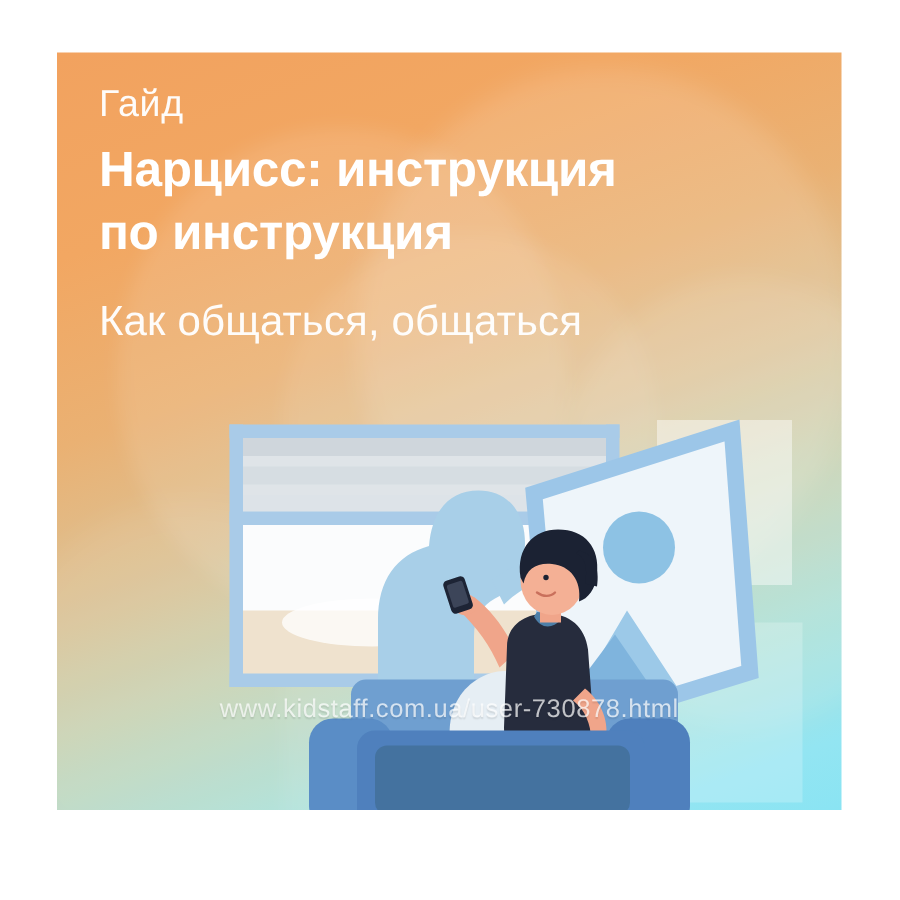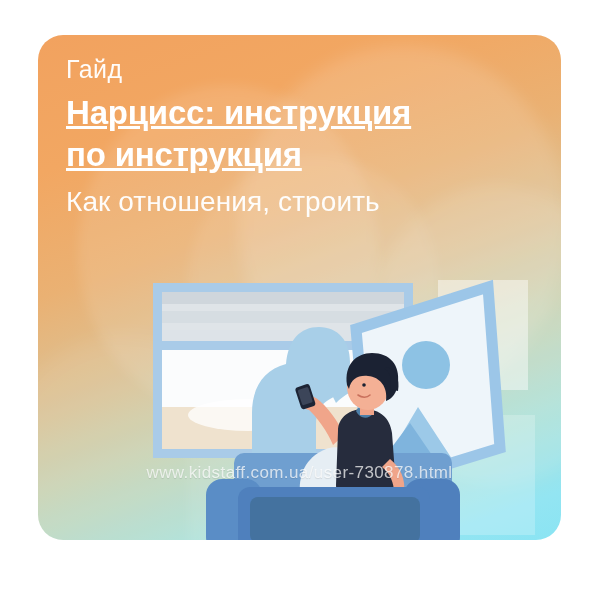--- a/index.html
+++ b/index.html
@@ -14,21 +14,20 @@
     background:
       linear-gradient(160deg,
         #f2a25f 0%,
         #f2a762 20%,
         #eab173 38%,
         #dcc193 53%,
         #c9d3b4 66%,
         #aee0d6 80%,
         #93e5f2 93%,
         #8ae4f3 100%);
-    border-radius: 25px;
   }
 
   
   .blob{position:absolute;border-radius:50%;pointer-events:none;}
   .blob1{left:40px;  top:50px;  width:300px;height:330px;
          background:rgba(255,255,255,0.10); filter:blur(6px);}
   .blob2{left:200px; top:10px;  width:330px;height:360px;
          background:rgba(255,255,255,0.13); filter:blur(8px);}
   .blob3{left:330px; top:150px; width:260px;height:300px;
          background:rgba(255,255,255,0.10); filter:blur(8px);}
@@ -40,21 +39,21 @@
 
   
   .txt{position:absolute;left:28px;top:22px;width:480px;z-index:6;}
   .kicker{
     color:#ffffff; font-size:25px; font-weight:400;
     letter-spacing:.5px; line-height:1.0; margin-bottom:10px;
     opacity:.97;
   }
   .title{
     color:#ffffff; font-size:33px; font-weight:bold;
-    line-height:1.28; letter-spacing:-.2px; margin-bottom:6px;text-decoration:underline;
+    line-height:1.28; letter-spacing:-.2px; margin-bottom:18px;
   }
   .title div{white-space:nowrap;}
   .subtitle{
     color:#ffffff; font-size:28px; font-weight:300;
     line-height:1.42; letter-spacing:.1px; opacity:.97;
   }
   .subtitle div{white-space:nowrap;}
 
   
   #illus{position:absolute;left:0;top:0;width:523px;height:505px;z-index:4;}
@@ -189,19 +188,19 @@
     </g>
   </svg>
 
   <div class="txt">
     <div class="kicker">Гайд</div>
     <div class="title">
       <div>Нарцисс: инструкция</div>
       <div>по инструкция</div>
     </div>
     <div class="subtitle">
-      <div>Как отношения, строить</div>
+      <div>Как общаться, общаться</div>
     </div>
   </div>
 
   <div id="wm">www.kidstaff.com.ua/user-730878.html</div>
 
 </div>
 
 </body></html>

